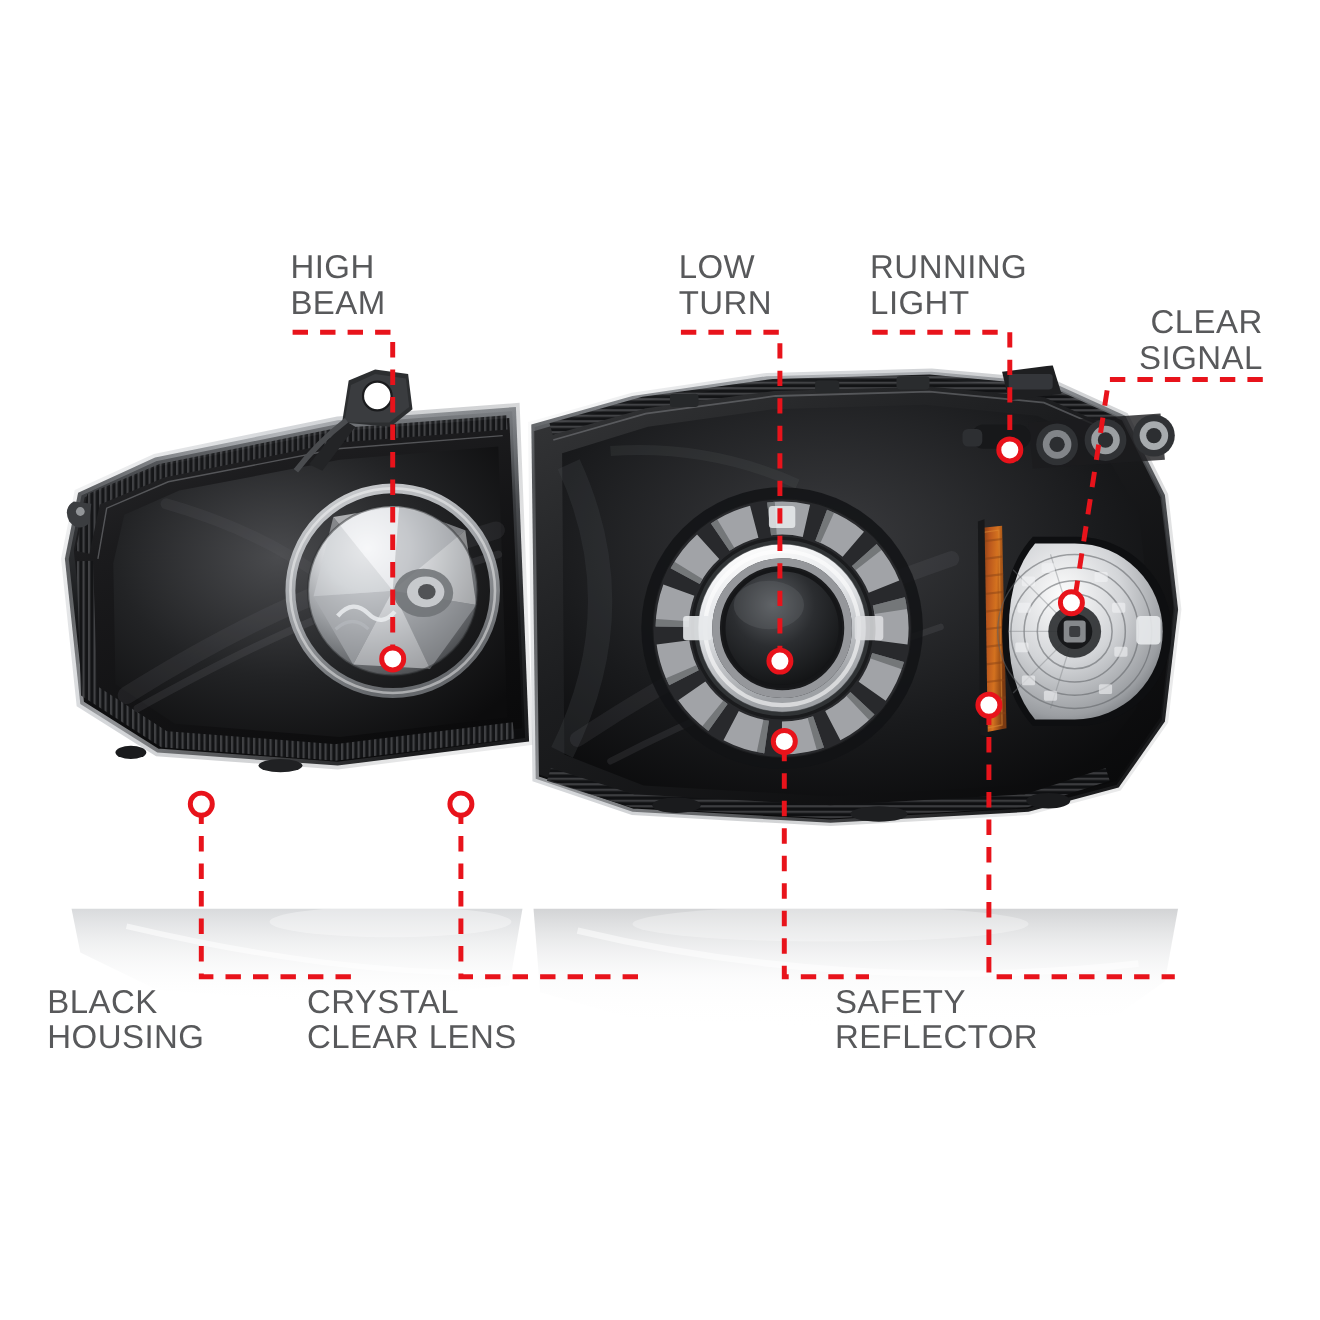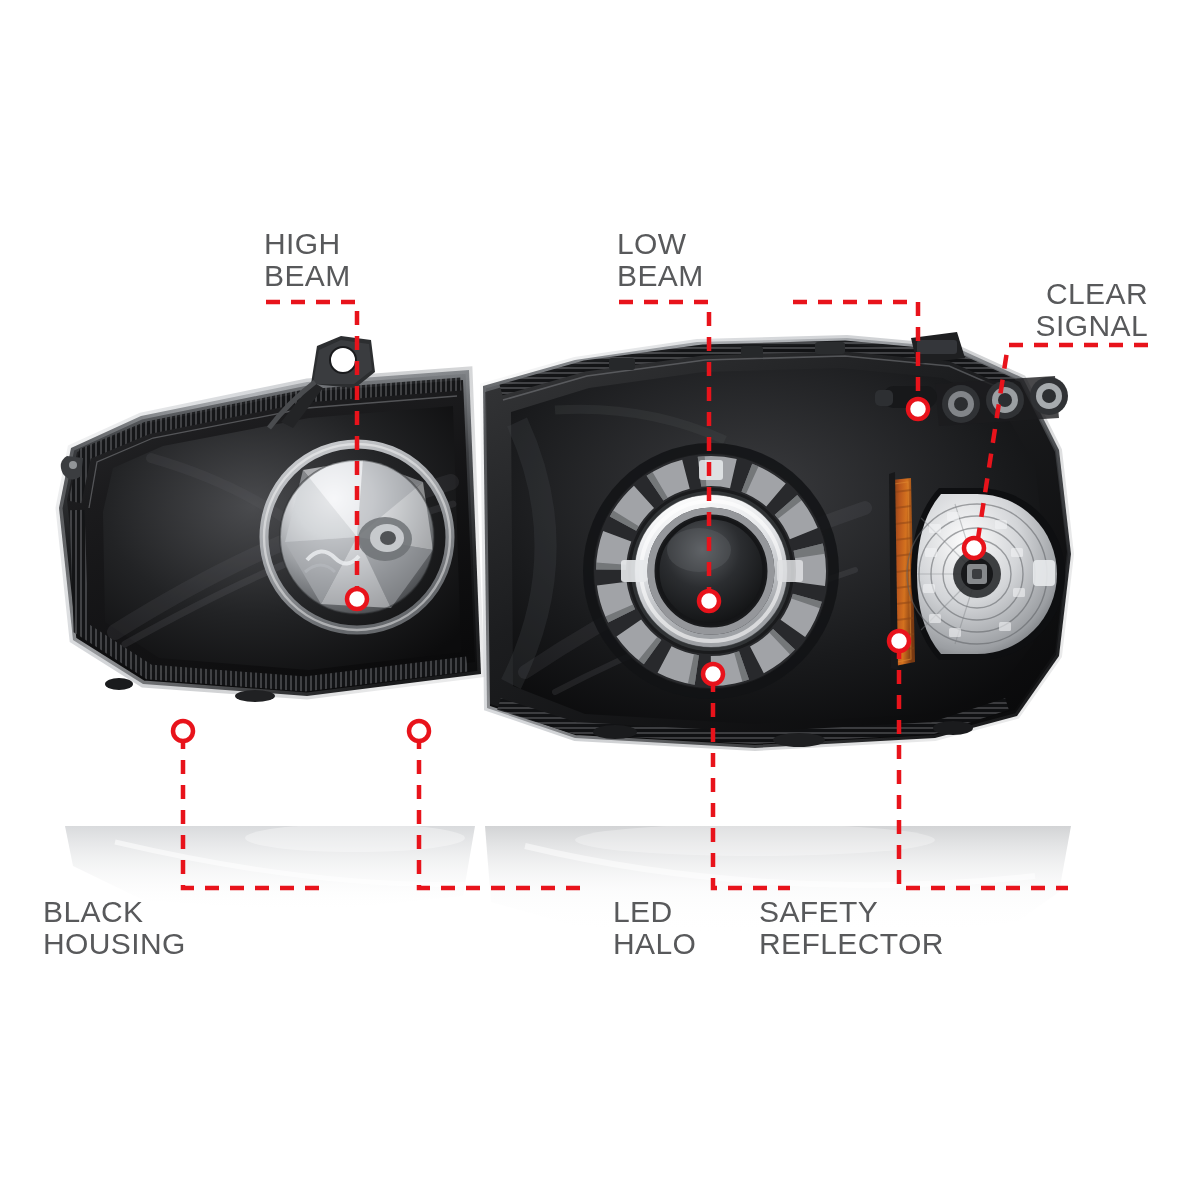--- a/index.html
+++ b/index.html
@@ -399,29 +399,31 @@
       <g>
         <circle cx="899" cy="641" r="10" fill="#ffffff" stroke="#e8131b" stroke-width="4.5"></circle>
       </g>
     </g>
   </svg>
 
   <div class="callout-label lbl-left" style="left:264px; top:228px;">HIGH
 BEAM</div>
 
   <div class="callout-label lbl-left" style="left:617px; top:228px;">LOW
-BEAM</div>
-
+TURN</div>
+
+  <div class="callout-label lbl-left" style="left:791px; top:228px;">RUNNING
+LIGHT</div>
 
   <div class="callout-label lbl-right" style="right:52px; top:278px;">CLEAR
 SIGNAL</div>
 
   <div class="callout-label lbl-center" style="left:43px; top:896px; width:280px;">BLACK
 HOUSING</div>
 
-
-  <div class="callout-label lbl-center" style="left:613px; top:896px; width:200px;">LED
-HALO</div>
+  <div class="callout-label lbl-center" style="left:279px; top:896px; width:280px;">CRYSTAL
+CLEAR LENS</div>
+
 
   <div class="callout-label lbl-center" style="left:759px; top:896px; width:280px;">SAFETY
 REFLECTOR</div>
 
 </div>
 
 </body></html>

